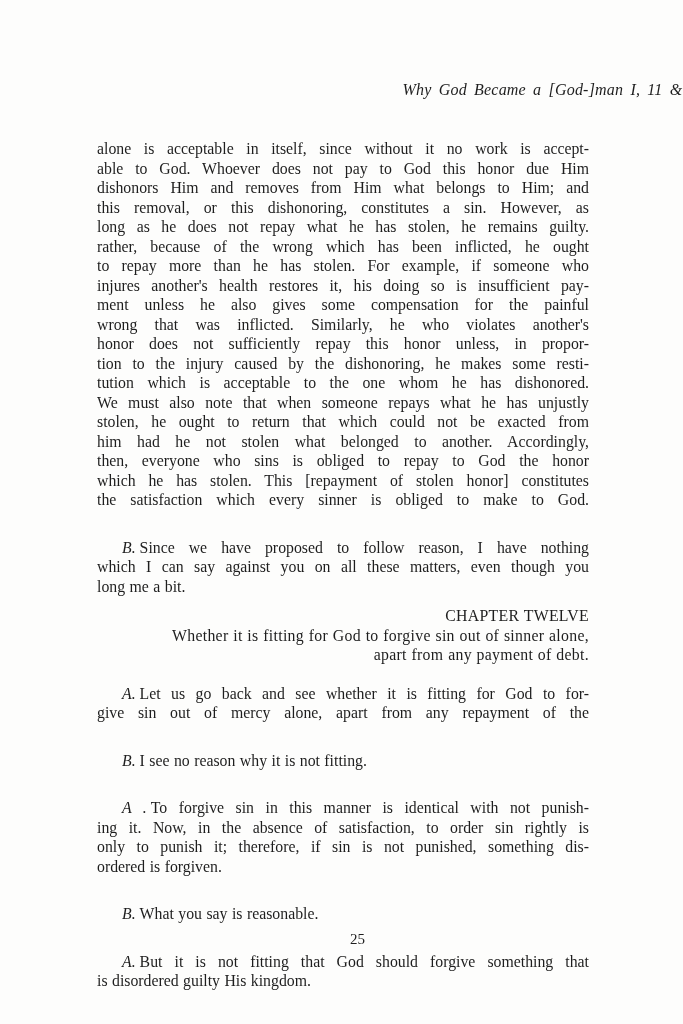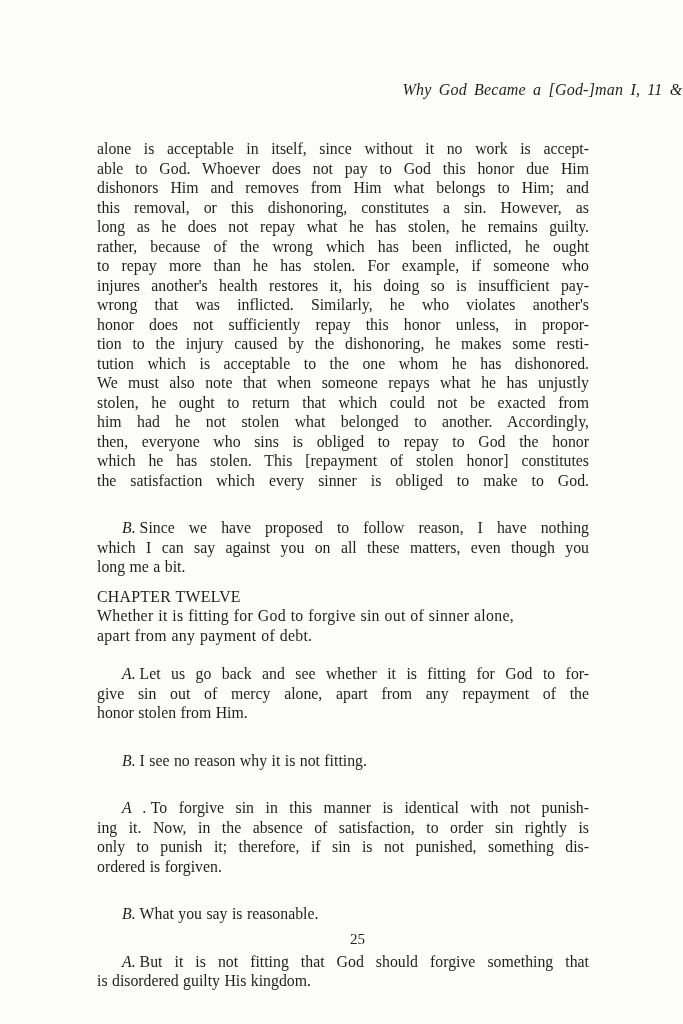--- a/index.html
+++ b/index.html
@@ -34,21 +34,21 @@
     top: 139px;
     left: 97px;
     width: 492px;
     font-size: 15.8px;
     line-height: 19.5px;
     word-spacing: 0.5px;
   }
   .ln { min-height: 19.5px; }
   .ln-j { text-align: justify; text-align-last: justify; }
   .ln-e { text-align: left; }
-  .ln-c { text-align: left; letter-spacing: 0.3px; }
+  .ln-c { text-align: right; letter-spacing: 0.3px; }
   .ln-i { text-indent: 25px; margin-top: 28px; }
   .sp { font-style: italic; padding-right: 4px; }
   .page-number {
     position: absolute;
     top: 931px;
     left: 16px;
     width: 100%;
     text-align: center;
     font-size: 15px;
     font-family: Liberation Serif, serif;
@@ -64,39 +64,39 @@
   <div class="text-block">
 
   <div class="ln ln-j"><span>alone is acceptable in itself, since without it no work is accept-</span></div>
       <div class="ln ln-j"><span>able to God. Whoever does not pay to God this honor due Him</span></div>
       <div class="ln ln-j"><span>dishonors Him and removes from Him what belongs to Him; and</span></div>
       <div class="ln ln-j"><span>this removal, or this dishonoring, constitutes a sin. However, as</span></div>
       <div class="ln ln-j"><span>long as he does not repay what he has stolen, he remains guilty.</span></div>
       <div class="ln ln-j"><span>rather, because of the wrong which has been inflicted, he ought</span></div>
       <div class="ln ln-j"><span>to repay more than he has stolen. For example, if someone who</span></div>
       <div class="ln ln-j"><span>injures another's health restores it, his doing so is insufficient pay-</span></div>
+      <div class="ln ln-j"><span>ment unless he also gives some compensation for the painful</span></div>
       <div class="ln ln-j"><span>wrong that was inflicted. Similarly, he who violates another's</span></div>
       <div class="ln ln-j"><span>honor does not sufficiently repay this honor unless, in propor-</span></div>
       <div class="ln ln-j"><span>tion to the injury caused by the dishonoring, he makes some resti-</span></div>
       <div class="ln ln-j"><span>tution which is acceptable to the one whom he has dishonored.</span></div>
       <div class="ln ln-j"><span>We must also note that when someone repays what he has unjustly</span></div>
       <div class="ln ln-j"><span>stolen, he ought to return that which could not be exacted from</span></div>
       <div class="ln ln-j"><span>him had he not stolen what belonged to another. Accordingly,</span></div>
       <div class="ln ln-j"><span>then, everyone who sins is obliged to repay to God the honor</span></div>
       <div class="ln ln-j"><span>which he has stolen. This [repayment of stolen honor] constitutes</span></div>
       <div class="ln ln-j"><span>the satisfaction which every sinner is obliged to make to God.</span></div>
       <div class="ln ln-j ln-i"><span class="sp">B.</span><span>Since we have proposed to follow reason, I have nothing</span></div>
       <div class="ln ln-j"><span>which I can say against you on all these matters, even though you</span></div>
       <div class="ln ln-e"><span>long me a bit.</span></div>
       <div class="ln ln-c" style="margin-top: 10px;"><span>CHAPTER TWELVE</span></div>
       <div class="ln ln-c"><span>Whether it is fitting for God to forgive sin out of sinner alone,</span></div>
       <div class="ln ln-c"><span>apart from any payment of debt.</span></div>
       <div class="ln ln-j ln-i" style="margin-top: 19px;"><span class="sp">A.</span><span>Let us go back and see whether it is fitting for God to for-</span></div>
       <div class="ln ln-j"><span>give sin out of mercy alone, apart from any repayment of the</span></div>
-      <div class="ln ln-e"><span>honor stolen from Him.</span></div>
       <div class="ln ln-e ln-i"><span class="sp">B.</span><span>I see no reason why it is not fitting.</span></div>
       <div class="ln ln-j ln-i"><span class="sp">A .</span><span>To forgive sin in this manner is identical with not punish-</span></div>
       <div class="ln ln-j"><span>ing it. Now, in the absence of satisfaction, to order sin rightly is</span></div>
       <div class="ln ln-j"><span>only to punish it; therefore, if sin is not punished, something dis-</span></div>
       <div class="ln ln-e"><span>ordered is forgiven.</span></div>
       <div class="ln ln-e ln-i"><span class="sp">B.</span><span>What you say is reasonable.</span></div>
       <div class="ln ln-j ln-i"><span class="sp">A.</span><span>But it is not fitting that God should forgive something that</span></div>
       <div class="ln ln-e"><span>is disordered guilty His kingdom.</span></div>
     </div>
 

